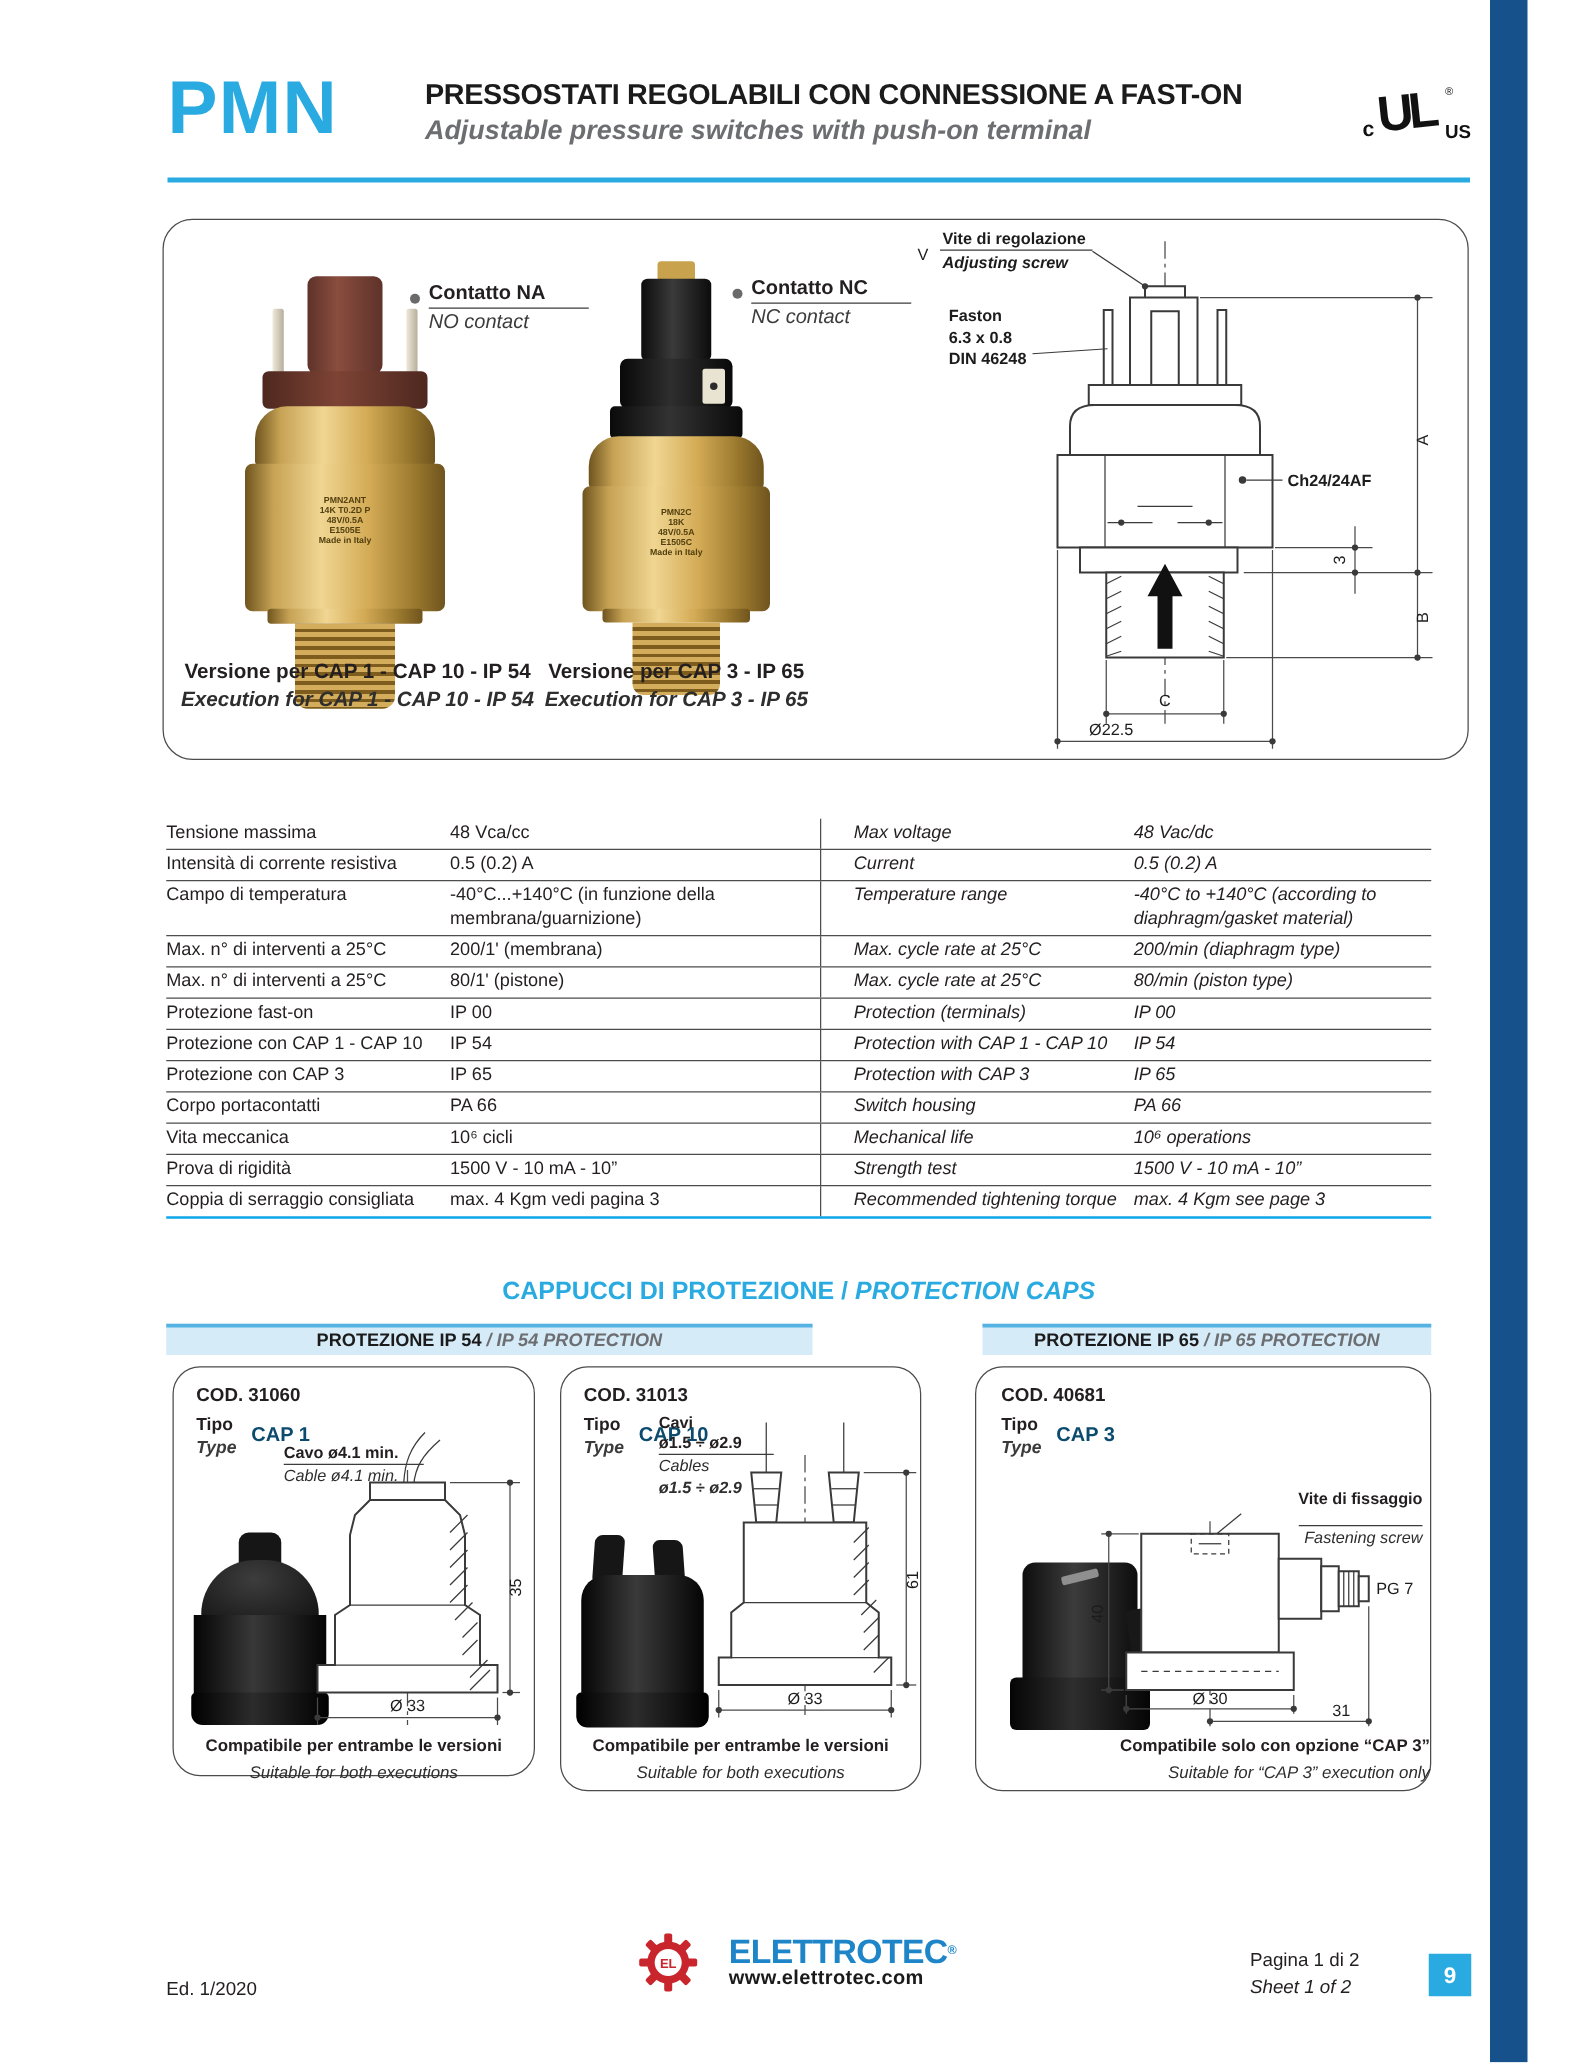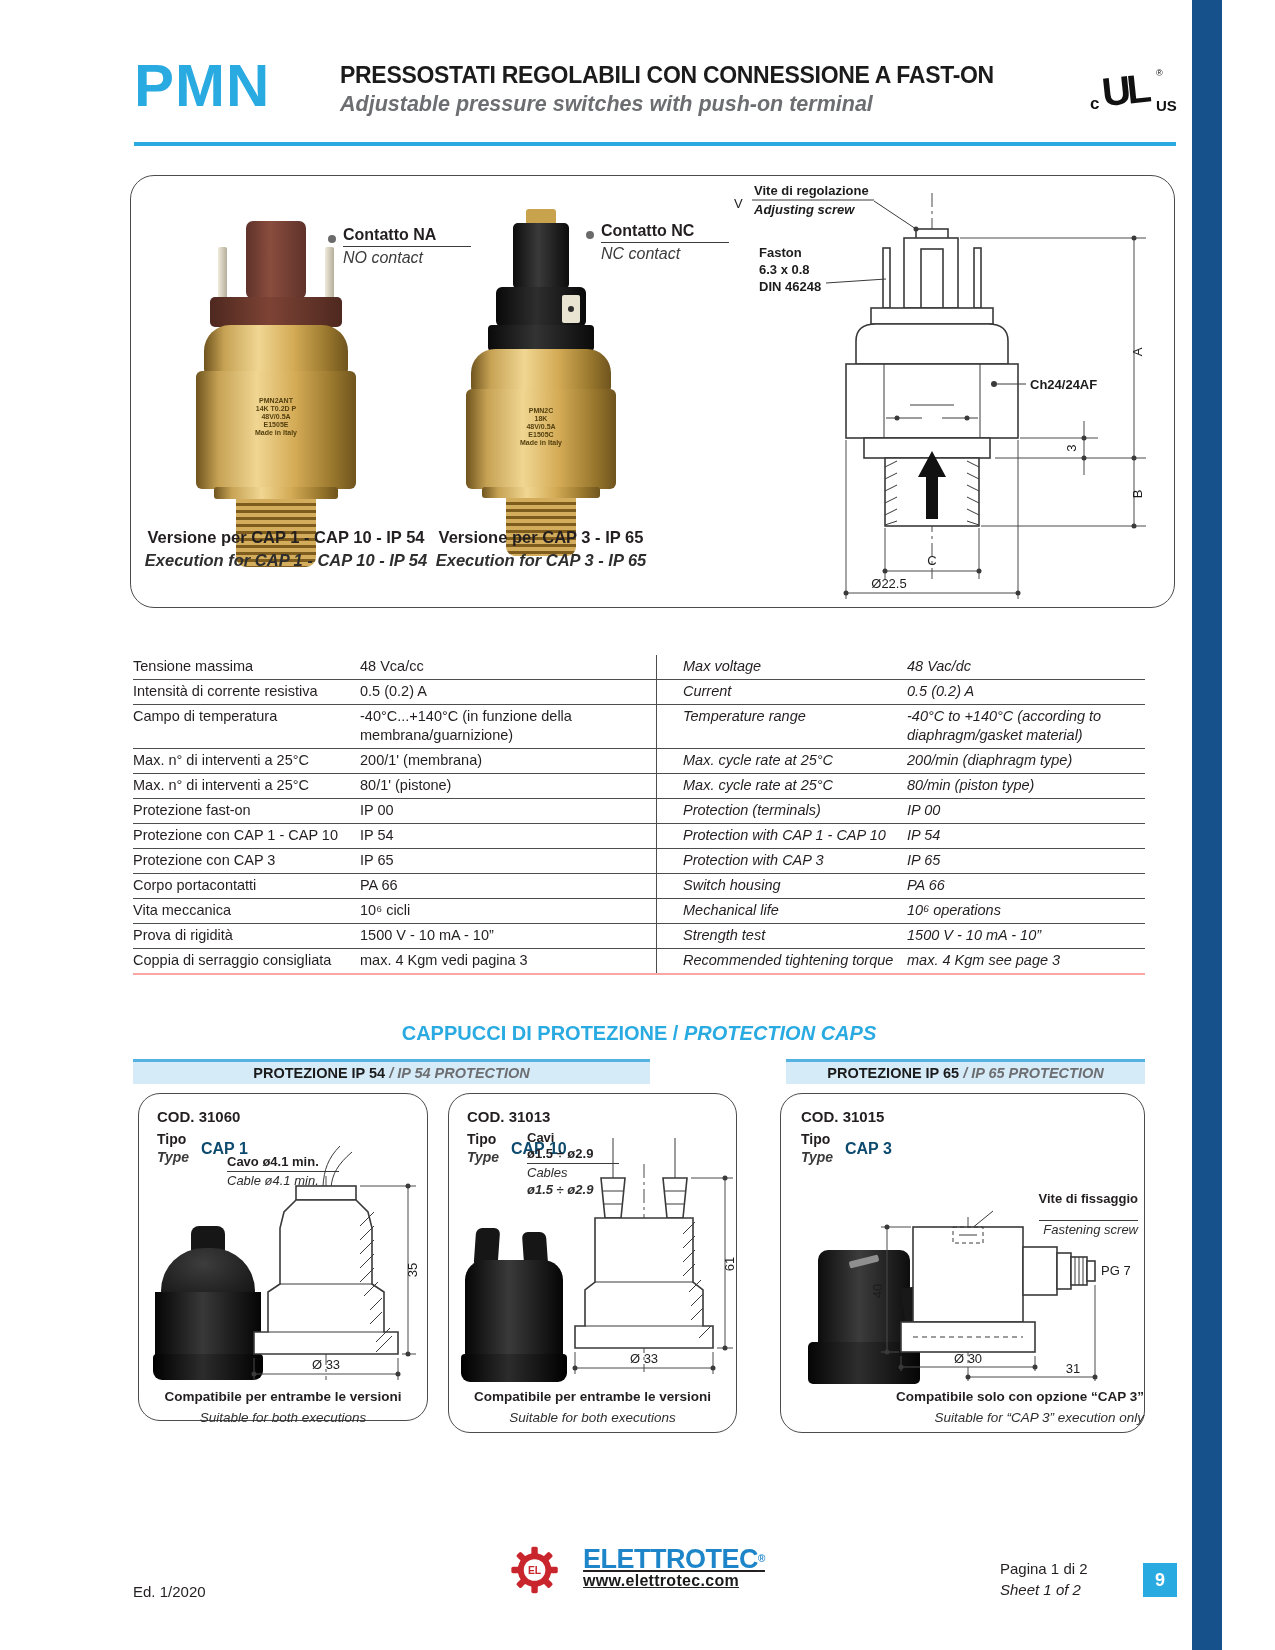--- a/index.html
+++ b/index.html
@@ -63,21 +63,21 @@
   .td-dim{stroke:#4a4a4a;stroke-width:1;fill:none;}
   .td-cl{stroke:#4a4a4a;stroke-width:1;stroke-dasharray:14 4 3 4;fill:none;}
   .td-text{font-family:"Liberation Sans",sans-serif;font-size:13px;fill:#1c1c1c;font-weight:bold;}
   .td-text-reg{font-family:"Liberation Sans",sans-serif;font-size:13px;fill:#1c1c1c;}
   .td-it{font-style:italic;}
   .td-dot{fill:#3a3a3a;stroke:none;}
 
   
   .specs-table{left:133px;top:655px;width:1012px;font-size:14.5px;line-height:19px;}
   .spec-row{display:grid;grid-template-columns:227px 296px 251px 238px;border-bottom:1.2px solid #4d4d4d;}
-  .spec-row:last-child{border-bottom:2px solid #fca5a5;}
+  .spec-row:last-child{border-bottom:2px solid #0ea5e9;}
   .spec-row>div{padding:2px 4px 3px 0;}
   .sc3{border-left:1.5px solid #4d4d4d;padding-left:26px !important;}
   .sc3,.sc4{font-style:italic;}
 
   
   .caps-title{left:133px;top:1022px;width:1012px;text-align:center;font-size:20px;font-weight:bold;color:#29abe2;}
   .caps-title .t-en{font-style:italic;}
   .blue-bar{height:25px;border-top:3.5px solid #55b3e3;background:#d6ebf8;text-align:center;font-size:14.5px;padding-top:3px;}
   .bar-left{left:133px;top:1059px;width:517px;}
   .bar-right{left:786px;top:1059px;width:359px;}
@@ -115,21 +115,21 @@
   .c10p-rim{left:0;top:126px;width:106px;height:28px;background:linear-gradient(90deg,#000,#2c2c2c 45%,#000);border-radius:4px 4px 9px 9px;}
   .c3p-body{left:15px;top:8px;width:92px;height:96px;background:linear-gradient(90deg,#0d0d0d,#3c3c3c 45%,#0d0d0d);border-radius:10px 10px 4px 4px;}
   .c3p-slot{left:46px;top:16px;width:30px;height:7px;background:#8f8f8f;border-radius:2px;transform:rotate(-14deg);}
   .c3p-base{left:5px;top:100px;width:112px;height:42px;background:linear-gradient(90deg,#050505,#2e2e2e 45%,#050505);border-radius:5px;}
   .c3p-gl1{left:100px;top:44px;width:34px;height:40px;background:#181818;border-radius:3px;transform:rotate(-8deg);}
   .c3p-gl2{left:128px;top:48px;width:26px;height:32px;background:repeating-linear-gradient(90deg,#0a0a0a 0 3px,#3c3c3c 3px 6px);border-radius:3px;transform:rotate(-8deg);}
   .c3p-gl3{left:150px;top:54px;width:14px;height:22px;background:#000;border-radius:3px;transform:rotate(-8deg);}
 
   
   .edition{left:133px;top:1583px;font-size:15px;}
-  .footer-brand{left:50%;top:1546px;transform:translateX(-50%);display:flex;gap:25px;text-decoration:underline;}
+  .footer-brand{left:50%;top:1546px;transform:translateX(-50%);display:flex;align-items:center;gap:25px;}
   .brand-txt{display:flex;flex-direction:column;}
   .brand-row{font-size:27px;font-weight:800;color:#1e86c8;letter-spacing:-0.5px;line-height:26px;}
   .brand-reg{font-size:10px;vertical-align:top;color:#1e86c8;}
   .brand-web{font-size:16px;font-weight:bold;color:#1a1a1a;letter-spacing:0.3px;}
   .page-ref{left:1000px;top:1558px;font-size:15px;line-height:21px;}
   .page-ref .pr-en{font-style:italic;}
   .page-badge{left:1143px;top:1563px;width:34px;height:34px;background:#29abe2;color:#fff;
      font-size:18px;font-weight:bold;display:flex;align-items:center;justify-content:center;}
   .right-stripe{left:1192px;top:0;width:30px;height:1650px;background:#17518c;}
 </style>
@@ -505,21 +505,21 @@
       <text class="td-text-reg" x="193" y="130" transform="rotate(-90 193 130)" text-anchor="middle">61</text>
       <text class="td-text-reg" x="103" y="229" text-anchor="middle">Ø 33</text>
     </svg>
     <div class="cap-caption" style="top:292px;">
       <div class="cc-it">Compatibile per entrambe le versioni</div>
       <div class="cc-en">Suitable for both executions</div>
     </div>
   </div>
 
   <div class="abs cap-box cap3-box">
-    <div class="cod" style="left:20px;">COD. 31015</div>
+    <div class="cod" style="left:20px;">COD. 40681</div>
     <div class="tipo-block" style="left:20px;">
       <div class="tipo-it">Tipo</div>
       <div class="tipo-en">Type</div>
     </div>
     <div class="cap-name" style="left:64px;top:46px;">CAP 3</div>
     <div class="screw-label">
       <div><span class="cl-it">Vite di fissaggio</span></div>
       <div class="cl-en">Fastening screw</div>
     </div>
 

